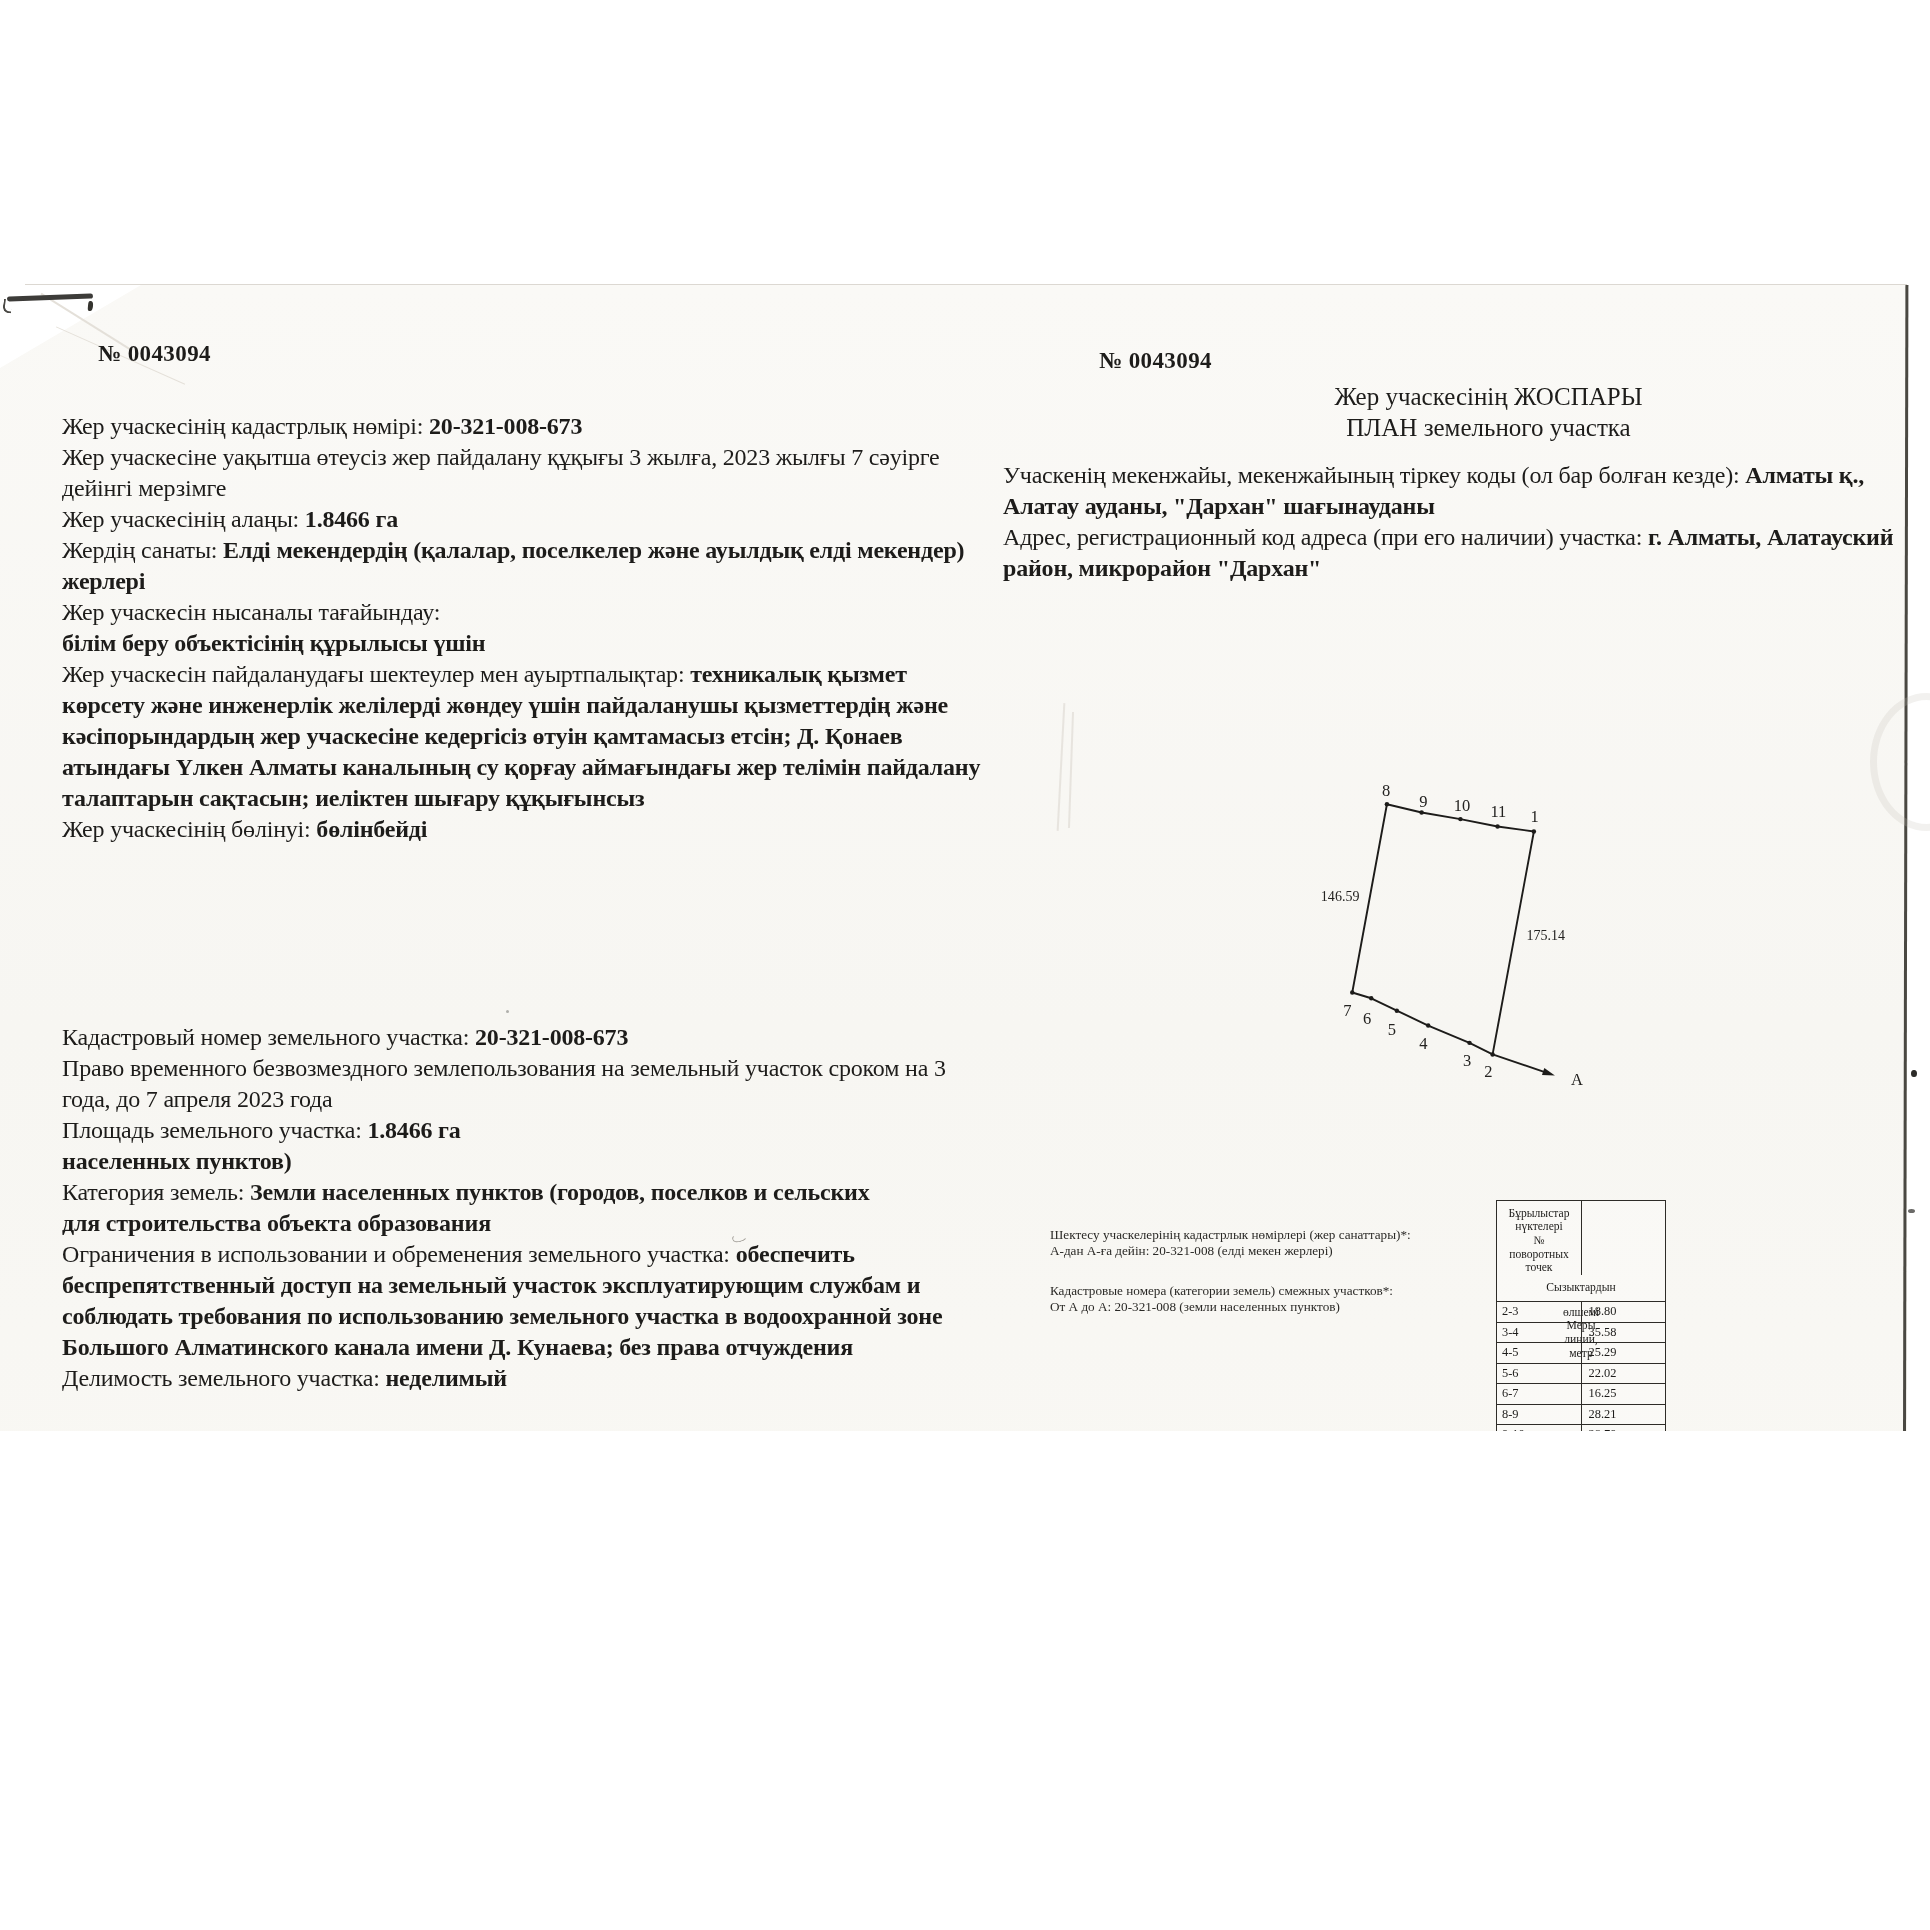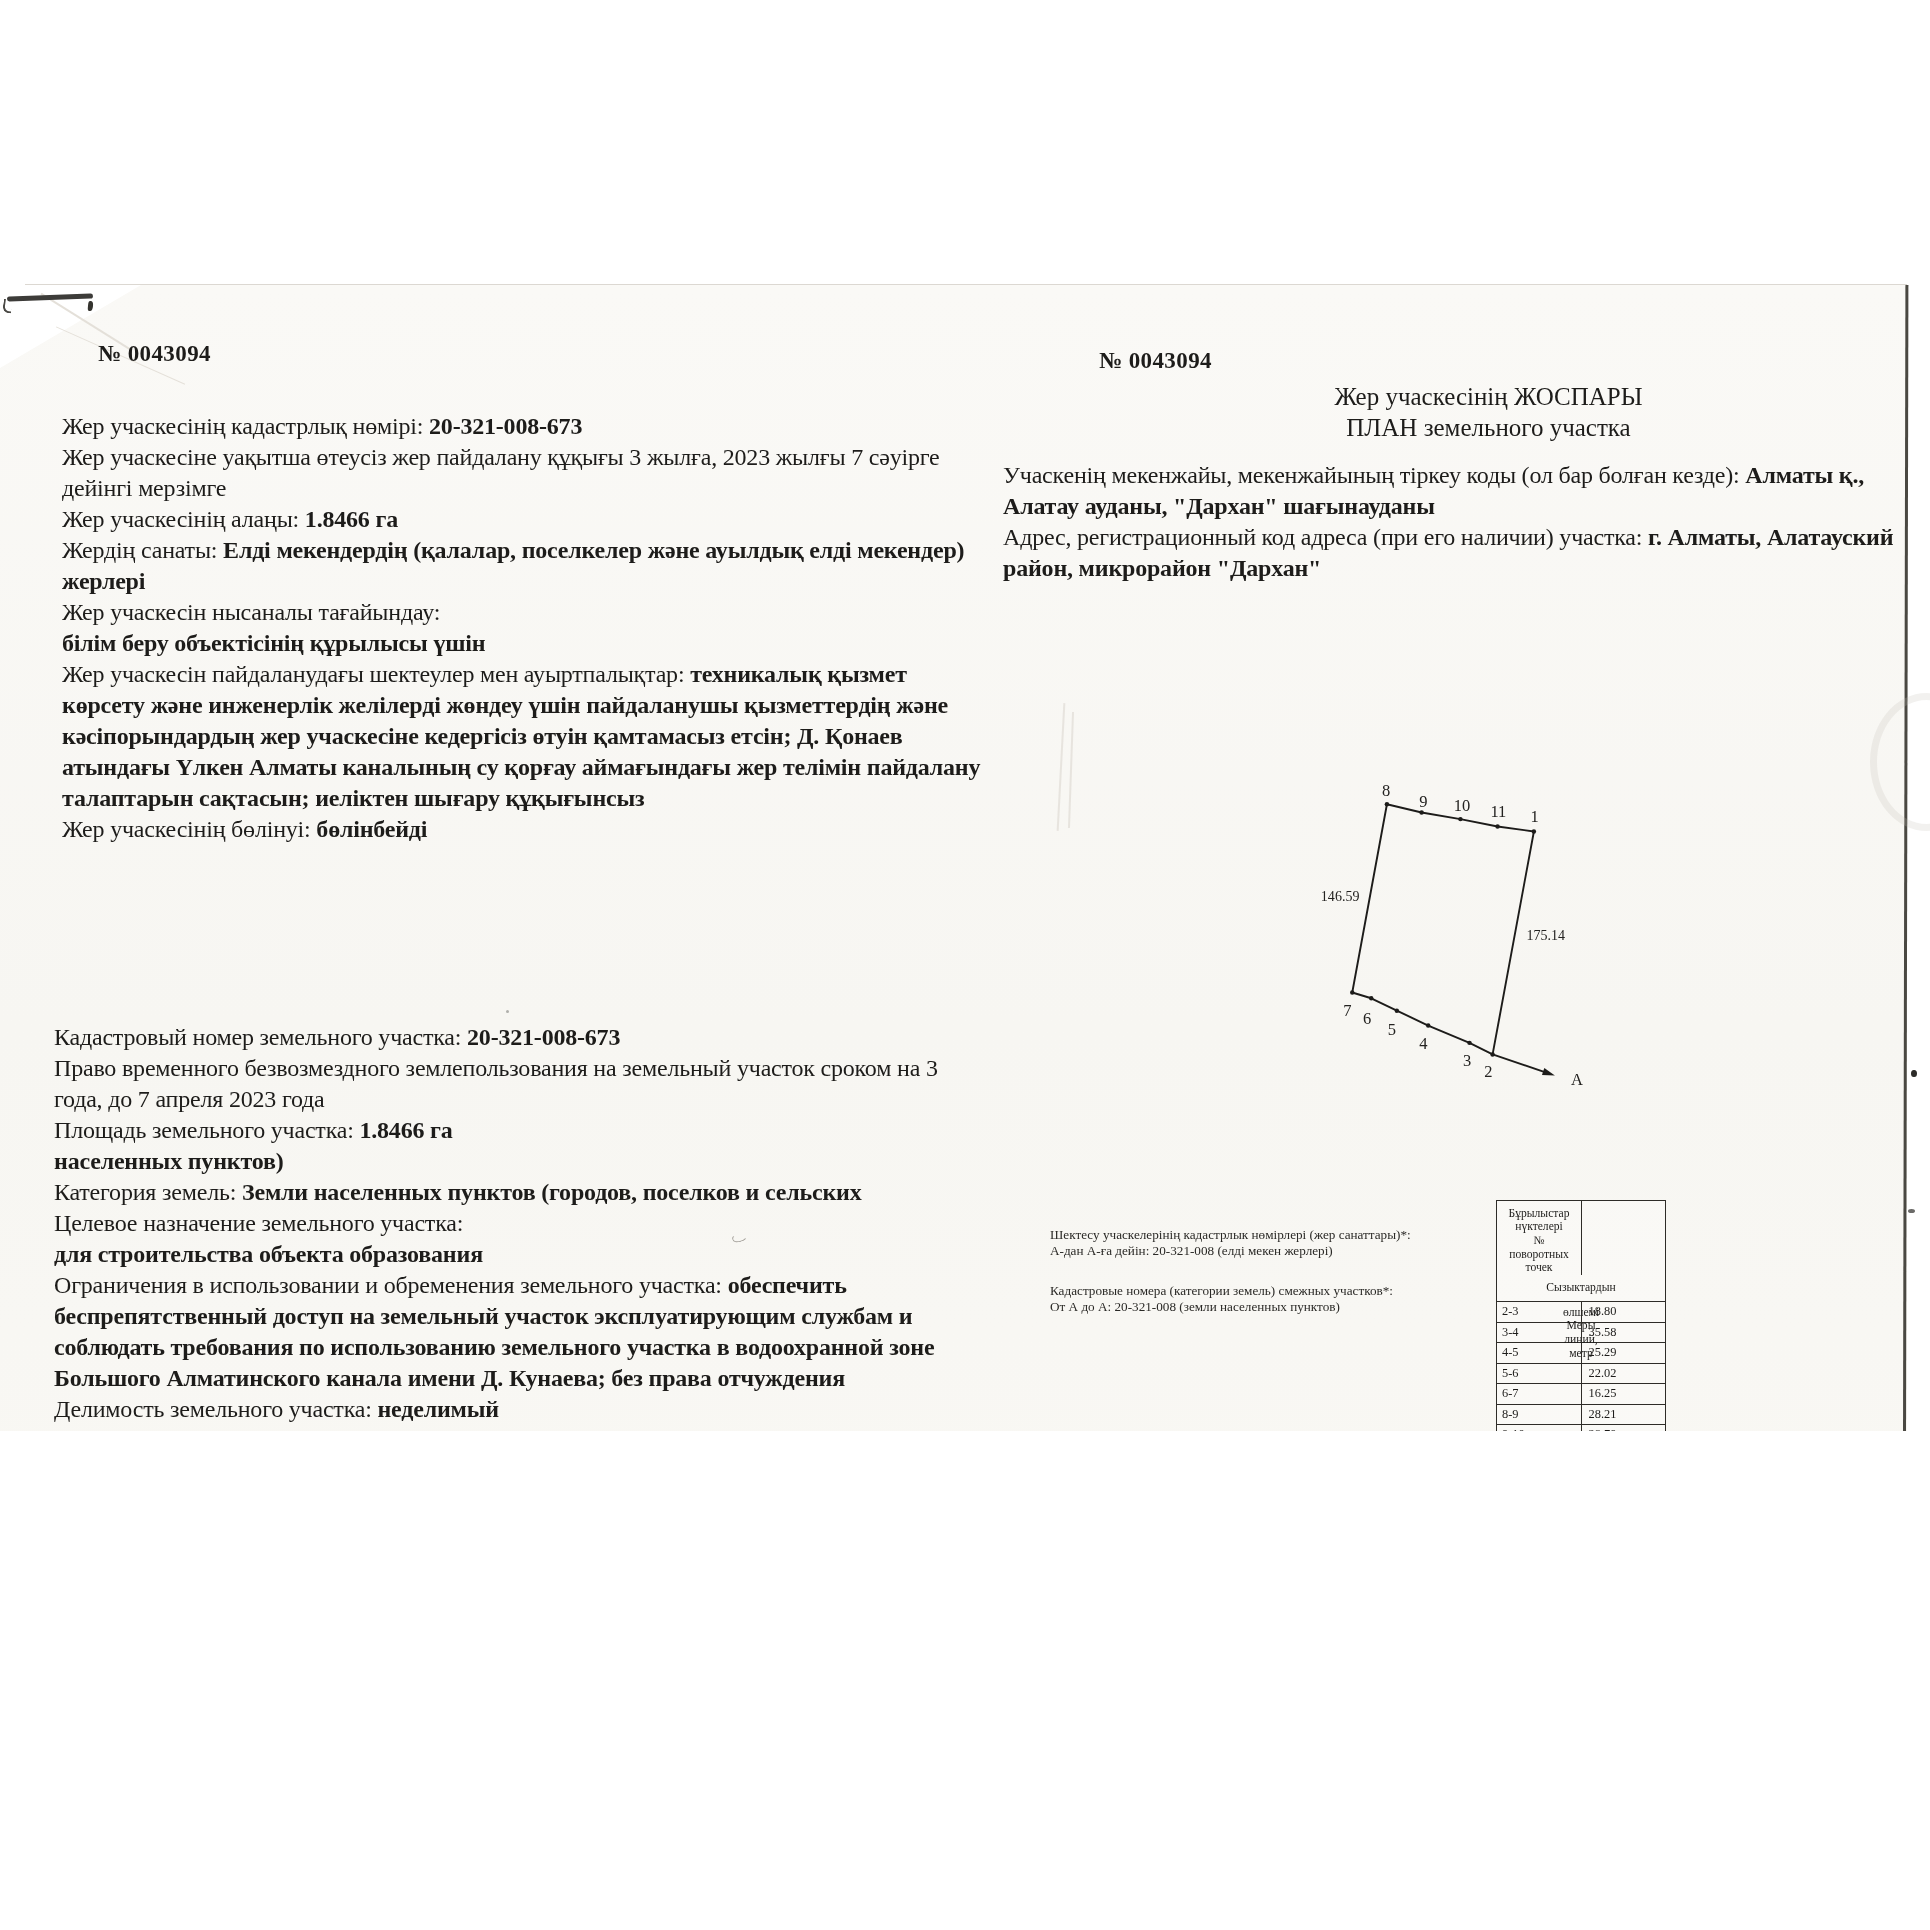--- a/index.html
+++ b/index.html
@@ -18,21 +18,21 @@
   .staple-hook{position:absolute;left:3.3px;top:299px;width:6.6px;height:11.6px;border:2.5px solid #4a4945;border-top:none;border-right:none;border-radius:0 0 0 6.6px;transform:rotate(8deg);}
   .staple-drip{position:absolute;left:88px;top:301px;width:5px;height:10px;background:#35342f;border-radius:40% 60% 60% 40%;transform:rotate(6deg);}
 
   
   .doc-no{position:absolute;font-size:23px;font-weight:700;letter-spacing:0.4px;}
   .doc-no.left{left:98px;top:341px;}
   .doc-no.right{left:1099px;top:348px;}
   .tblock{position:absolute;font-size:24px;line-height:31px;letter-spacing:-0.2px;white-space:nowrap;}
   .tblock b{font-weight:700;}
   .kk{left:62px;top:411px;width:934px;}
-  .ru{left:54px;top:1022px;width:934px;}
+  .ru{left:62px;top:1022px;width:934px;}
   .addr{left:1003px;top:460px;width:909px;}
   .plan-titles{position:absolute;left:1199px;top:381px;width:579px;text-align:center;
                font-size:25px;line-height:31px;font-weight:400;}
   .note{position:absolute;font-size:13.2px;line-height:16px;color:#2a2926;white-space:nowrap;}
   .note.kk-note{left:1050px;top:1227px;}
   .note.ru-note{left:1050px;top:1283px;}
   .scale{position:absolute;left:1374px;top:1518px;font-size:21.5px;letter-spacing:0.8px;}
 
   
   .tbl{position:absolute;left:1496px;top:1200px;width:170px;border:1.7px solid #2e2c28;
@@ -99,21 +99,20 @@
       <div><b>талаптарын сақтасын; иеліктен шығару құқығынсыз</b></div>
       <div><span>Жер учаскесінің бөлінуі: </span><b>бөлінбейді</b></div>
     </div>
   <div class="tblock ru">
       <div><span>Кадастровый номер земельного участка: </span><b>20-321-008-673</b></div>
       <div><span>Право временного безвозмездного землепользования на земельный участок сроком на 3</span></div>
       <div><span>года, до 7 апреля 2023 года</span></div>
       <div><span>Площадь земельного участка: </span><b>1.8466 га</b></div>
       <div><b>населенных пунктов)</b></div>
       <div><span>Категория земель: </span><b>Земли населенных пунктов (городов, поселков и сельских</b></div>
-      <div><span>Целевое назначение земельного участка:</span></div>
       <div><b>для строительства объекта образования</b></div>
       <div><span>Ограничения в использовании и обременения земельного участка: </span><b>обеспечить</b></div>
       <div><b>беспрепятственный  доступ на земельный участок эксплуатирующим службам и</b></div>
       <div><b>соблюдать требования по использованию земельного участка в водоохранной зоне</b></div>
       <div><b>Большого Алматинского канала имени Д. Кунаева; без права отчуждения</b></div>
       <div><span>Делимость  земельного участка: </span><b>неделимый</b></div>
     </div>
 
   <div class="doc-no right">№ 0043094</div>
   <div class="plan-titles">

